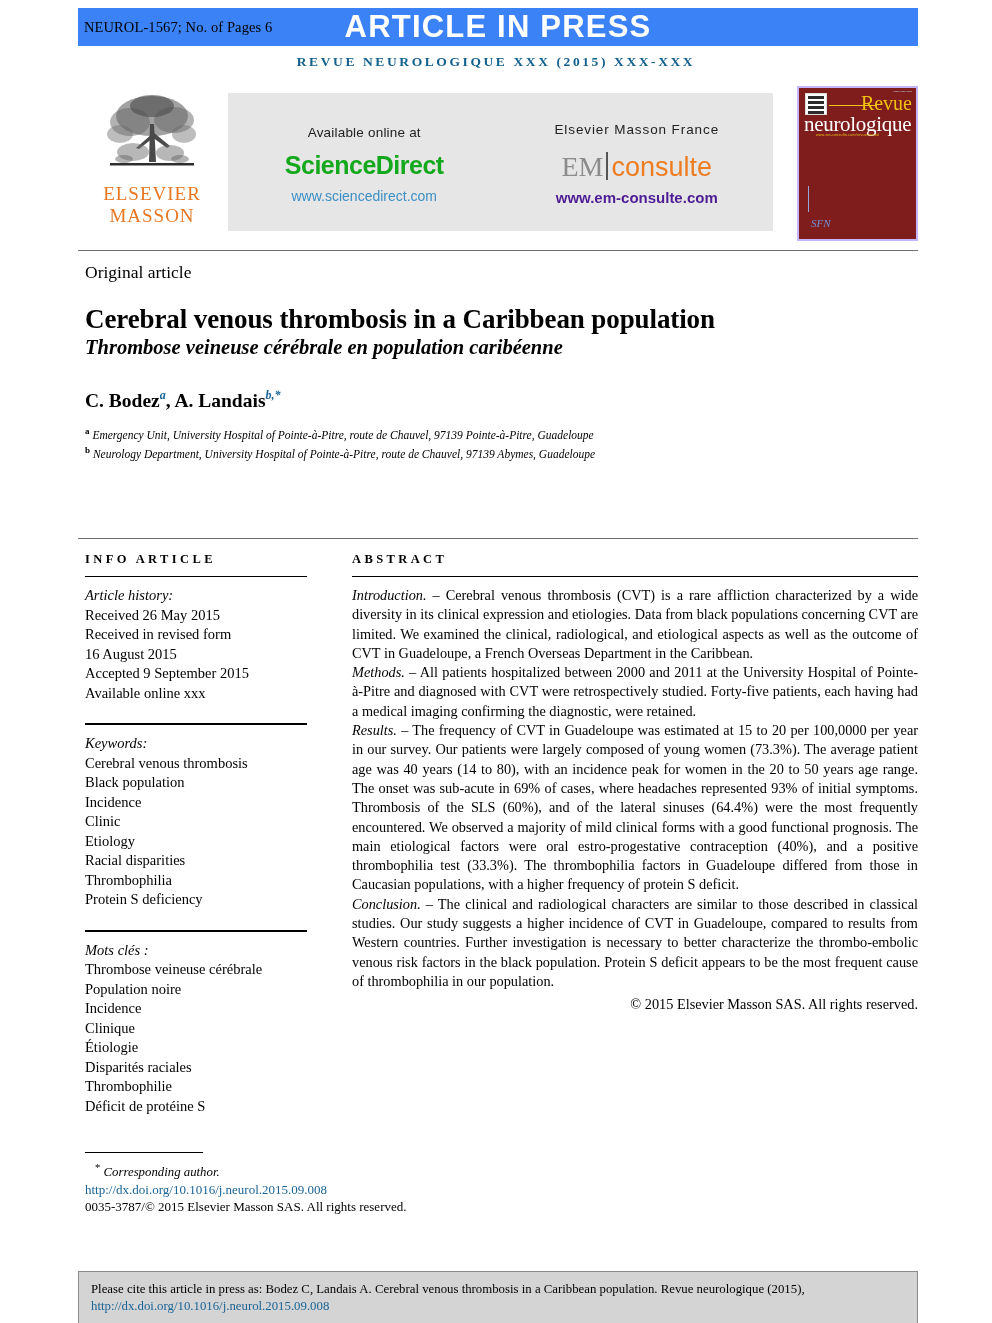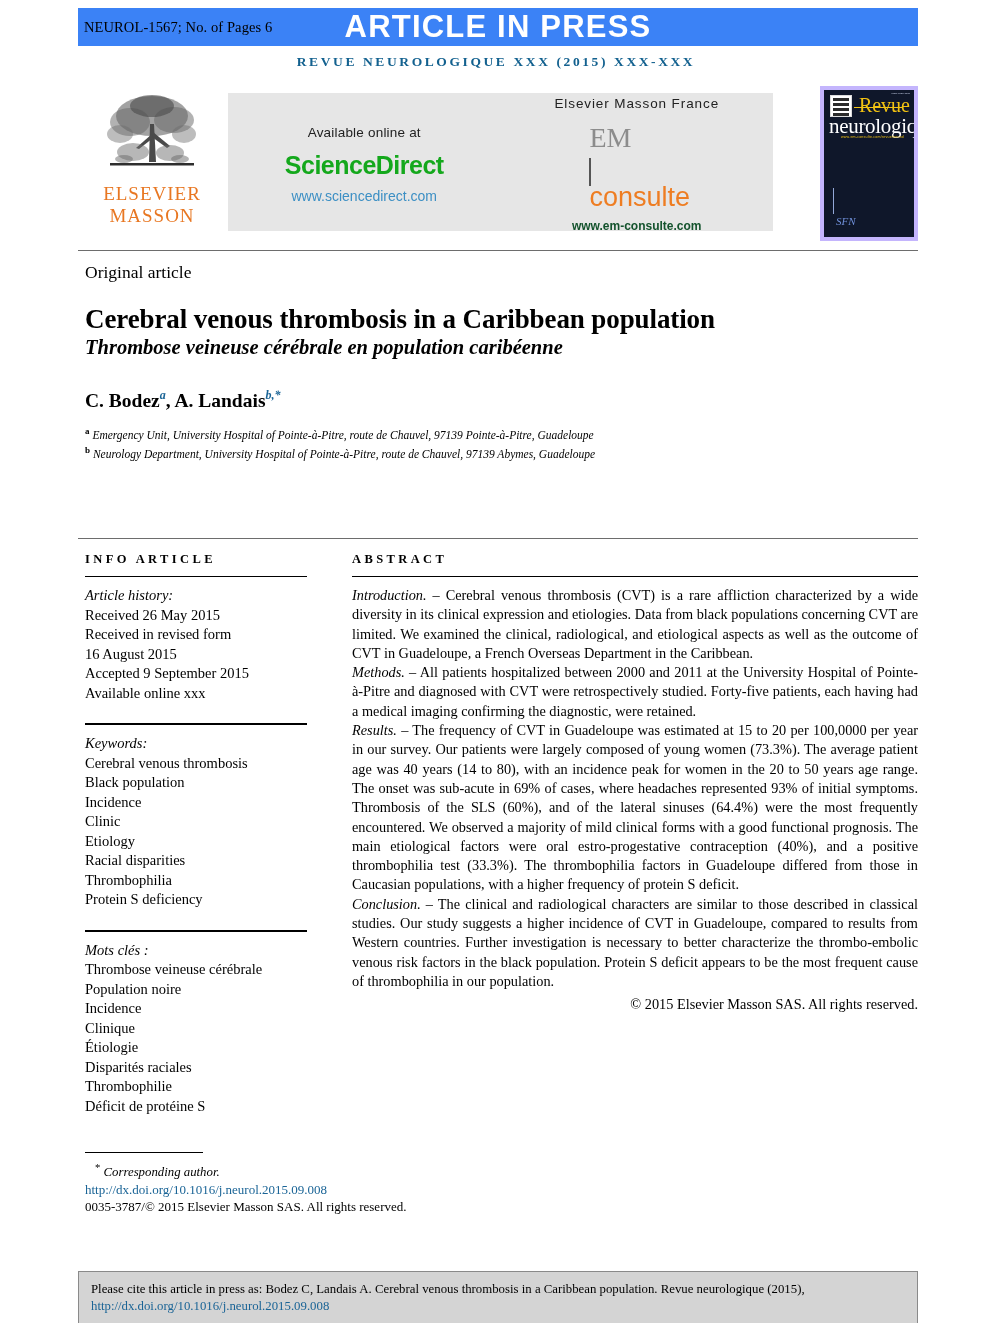--- a/index.html
+++ b/index.html
@@ -138,21 +138,20 @@
   .sd-url {
     font-family: "Liberation Sans", sans-serif;
     font-size: 14px;
     color: #3c8fc4;
   }
   .em-word {
     font-size: 28px;
     margin-bottom: 6px;
     display: flex;
     align-items: baseline;
-    flex-direction: column;
   }
   .em-em {
     font-family: "Liberation Serif", serif;
     color: #8c8c8c;
     letter-spacing: 0px;
   }
   .em-bar {
     display: inline-block;
     width: 2px;
     height: 28px;
@@ -161,33 +160,33 @@
     position: relative;
     top: 4px;
   }
   .em-consulte {
     font-family: "Liberation Sans", sans-serif;
     color: #ee7d22;
     font-size: 27px;
   }
   .em-url {
     font-family: "Liberation Sans", sans-serif;
-    font-size: 12px;
-    font-weight: bold;
-    color: #14532d;
+    font-size: 15px;
+    font-weight: bold;
+    color: #4c1d95;
   }
 
   .cover {
     position: absolute;
     right: 0;
     top: 0;
-    width: 98px;
+    width: 121px;
     height: 155px;
-    background: #0f172a;
-    border: 4px solid #c4b5fd;
+    background: #7f1d1d;
+    border: 2px solid #c4b5fd;
     box-sizing: border-box;
     overflow: hidden;
   }
   .cover-top {
     position: relative;
     height: 52px;
   }
   .cover-badge {
     position: absolute;
     left: 6px;

